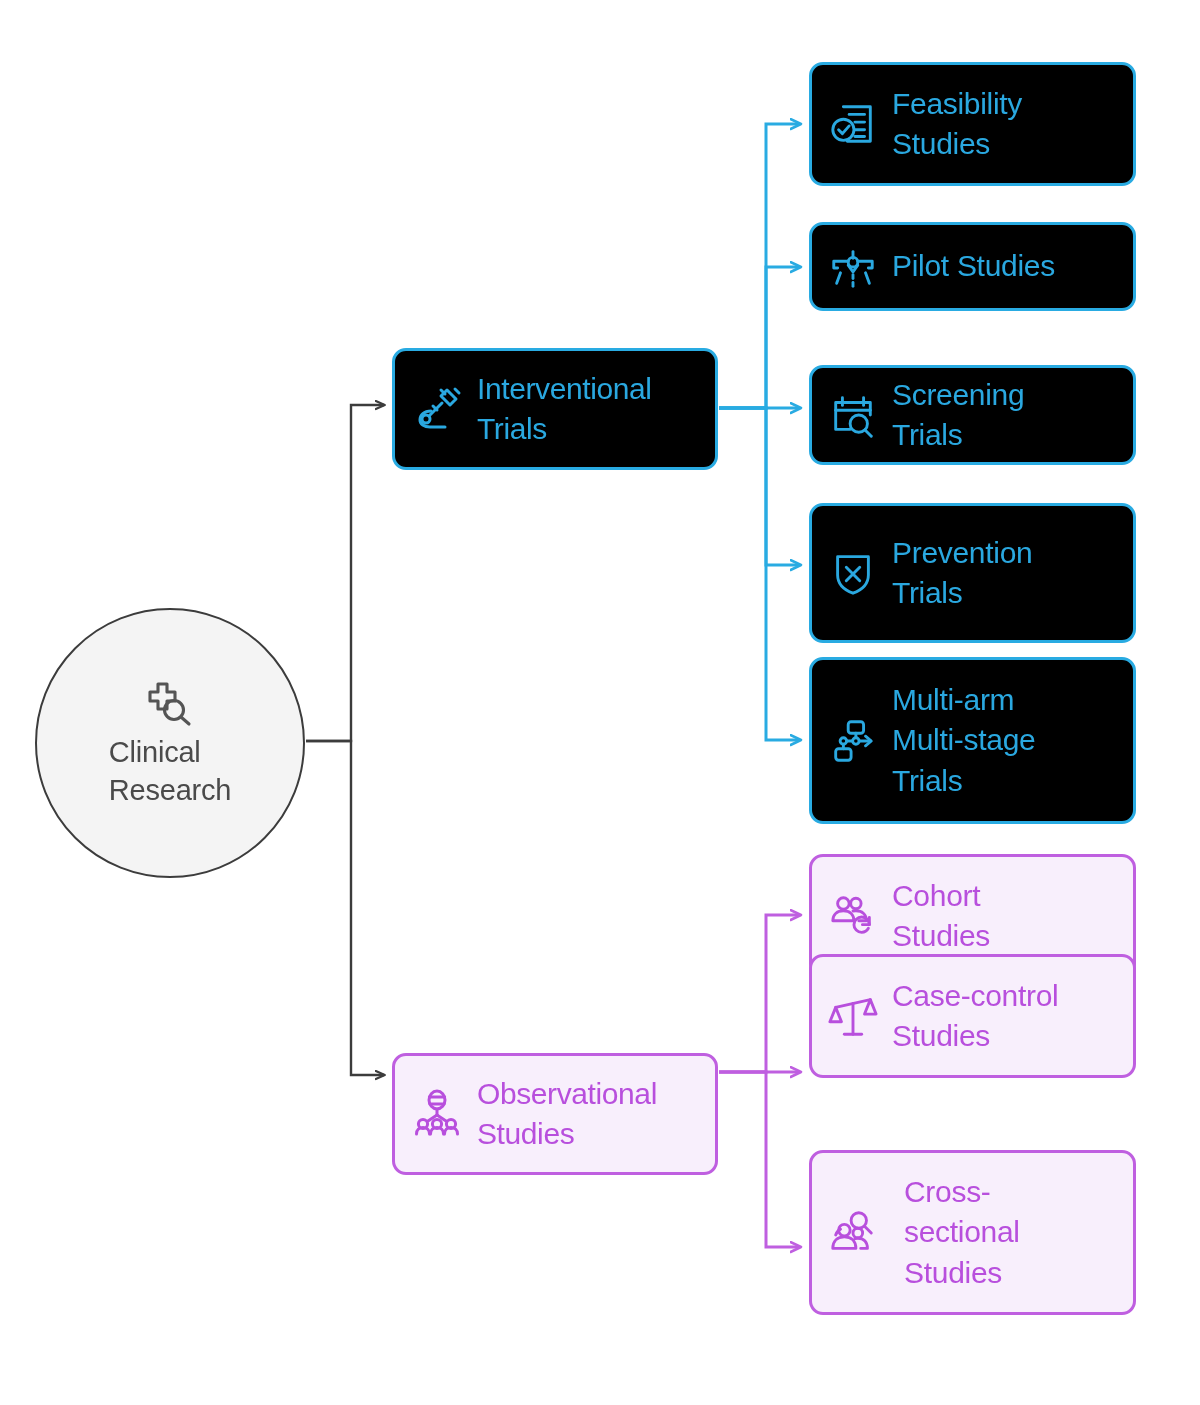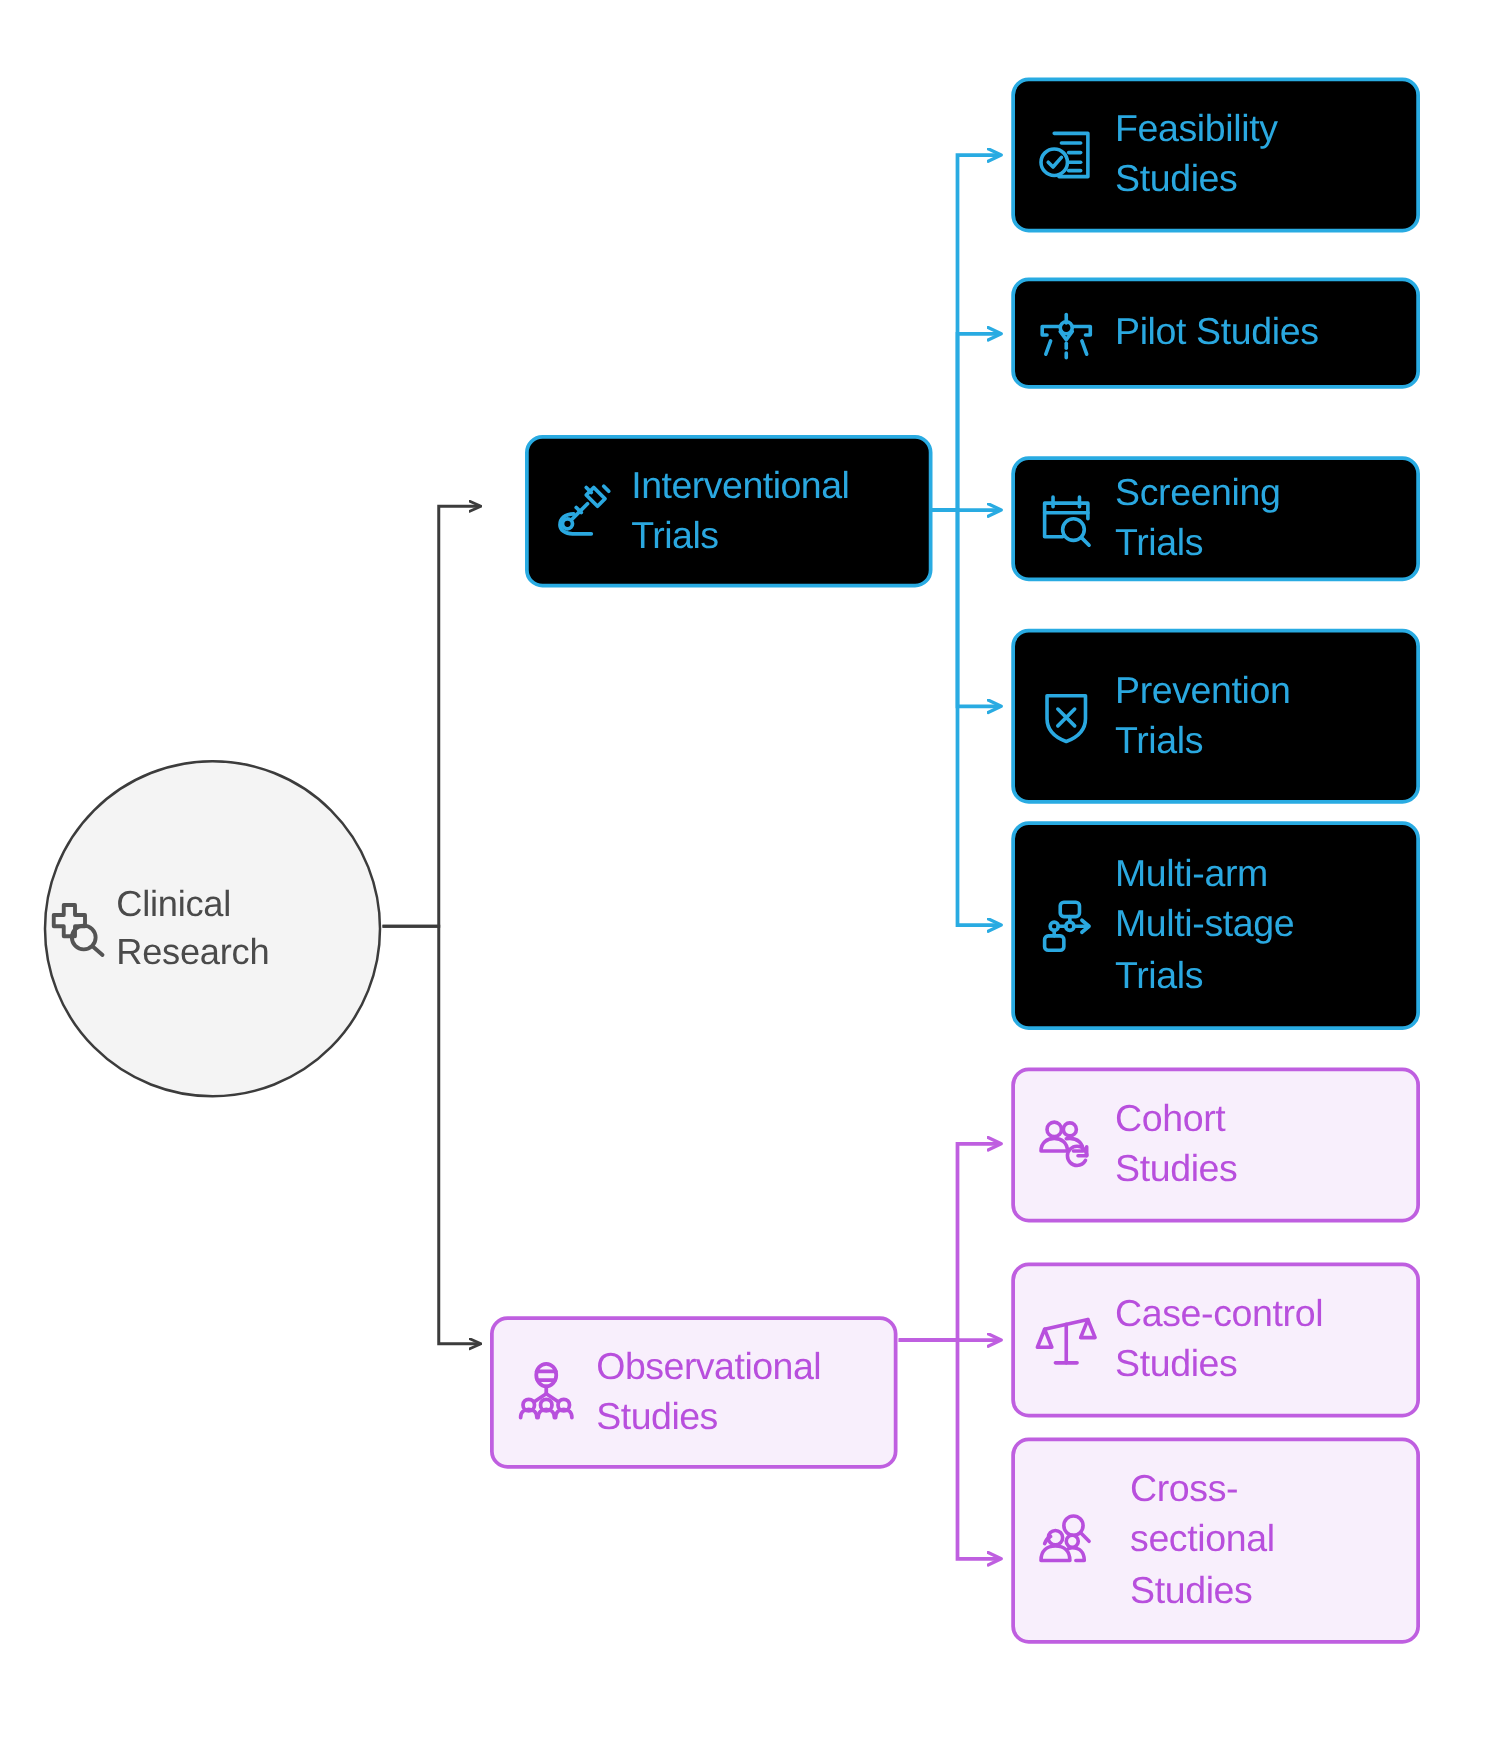--- a/index.html
+++ b/index.html
@@ -32,21 +32,23 @@
     left: 35px;
     top: 608px;
     width: 270px;
     height: 270px;
     border-radius: 50%;
     background: #f4f4f4;
     border: 2px solid #3c3c3c;
     box-sizing: border-box;
     display: flex;
     align-items: center;
+    justify-content: center;
     gap: 4px;
+    flex-direction: column;
   }
   .root-node .icon-wrap {
     flex: 0 0 auto;
     display: block;
     line-height: 0;
   }
   .root-label {
     font-size: 29px;
     line-height: 1.32;
     color: #4a4a4a;
@@ -148,21 +150,21 @@
       <svg width="52" height="52" viewBox="0 0 52 52" fill="none" stroke="#545454" stroke-width="3.1" stroke-linecap="round" stroke-linejoin="round">
         <path d="M14,7 L23,7 L23,15 L31,15 L31,24 L23,24 L23,32 L14,32 L14,24 L6,24 L6,15 L14,15 Z"></path>
         <circle cx="30" cy="33" r="9.5"></circle>
         <path d="M37,40 L45,47"></path>
       </svg>
     </span>
     <span class="root-label">Clinical
 Research</span>
   </div>
 
-  <div class="node branch blue" style="top:348px; height:122px;margin-left:28px;">
+  <div class="node branch blue" style="top:348px; height:122px;">
     <span class="icon-wrap">
       <svg width="52" height="52" viewBox="0 0 52 52" fill="none" stroke="#2aa8e0" stroke-width="3" stroke-linecap="round" stroke-linejoin="round">
         <path d="M44,6 L48,10"></path>
         <path d="M36,7 L45,16 L39,22 L30,13 Z"></path>
         <path d="M31,20 L19,32"></path>
         <path d="M34,11 L30,7"></path>
         <path d="M26,27 L22,23"></path>
         <path d="M20,28 C13,28 9,32 9,37 C9,41 13,44 19,44 L34,44"></path>
         <circle cx="15" cy="36" r="4"></circle>
       </svg>
@@ -279,21 +281,21 @@
         <circle cx="29" cy="13" r="5.4"></circle>
         <path d="M26,20.8 C27,20.6 28,20.5 29,20.5 C35,20.5 40,24 40,31 L32,31"></path>
         <path d="M43,35 C43,30.6 39.4,27 35,27 C30.6,27 27,30.6 27,35 C27,39.4 30.6,43 35,43 C38,43 40.6,41.3 42,38.8"></path>
         <path d="M43,27.5 L43,35 L35.8,35"></path>
       </svg>
     </span>
     <span class="node-label">Cohort
 Studies</span>
   </div>
 
-  <div class="node leaf purple" style="top:1010px; height:124px;align-items:center;">
+  <div class="node leaf purple" style="top:954px; height:124px;align-items:center;">
     <span class="icon-wrap">
       <svg width="50" height="50" viewBox="0 0 52 52" fill="none" stroke="#b84fdd" stroke-width="3" stroke-linecap="round" stroke-linejoin="round">
         <path d="M8,17 L44,9"></path>
         <path d="M26,13 L26,45"></path>
         <path d="M17,45 L35,45"></path>
         <path d="M8,17 L2,32 L14,32 Z"></path>
         <path d="M44,9 L38,24 L50,24 Z"></path>
       </svg>
     </span>
     <span class="node-label">Case-control

